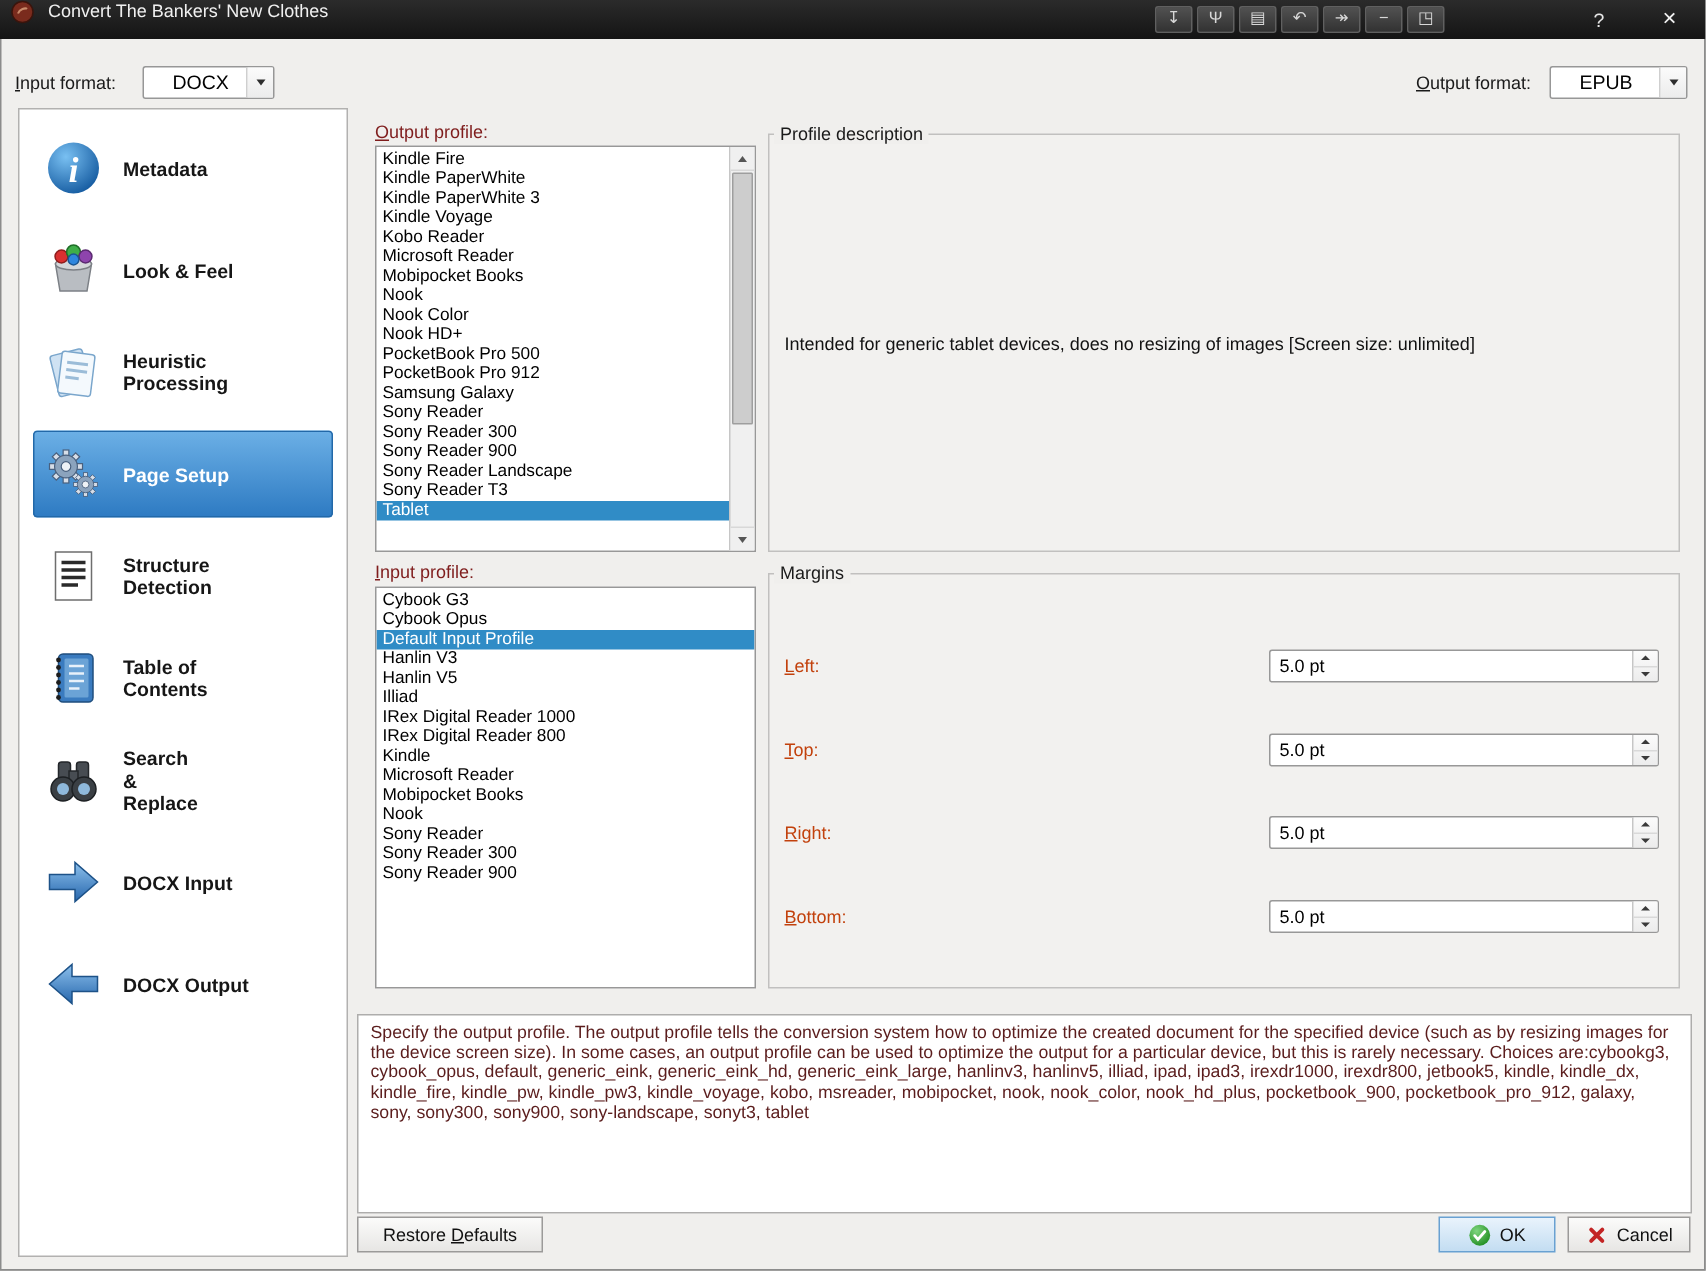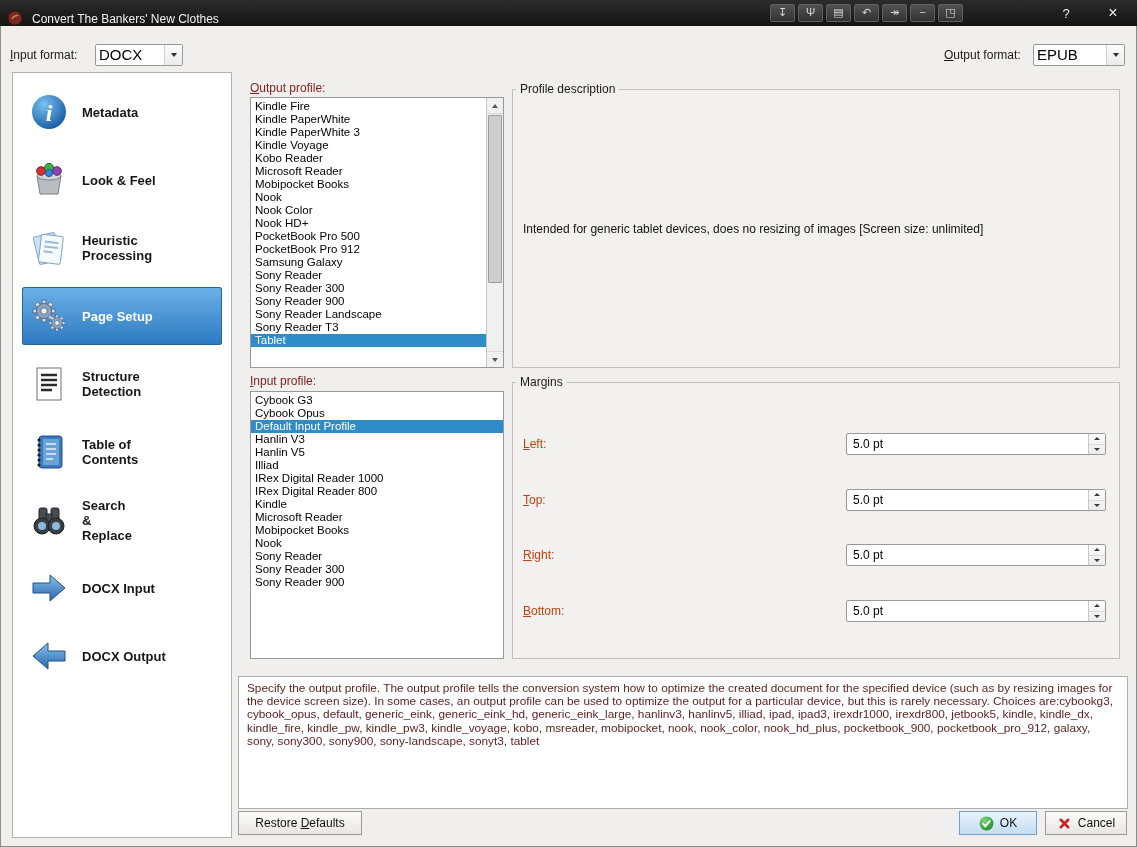--- a/index.html
+++ b/index.html
@@ -1,32 +1,32 @@
 <!DOCTYPE html>
 <html><head>
 <meta charset="utf-8">
 <style>
   *{margin:0;padding:0;box-sizing:border-box}
   html,body{background:#6b6b6b}
   body{font-family:"Liberation Sans","DejaVu Sans",sans-serif;-webkit-font-smoothing:antialiased}
   #window{position:relative;width:1137px;height:847px;background:#f0efed;overflow:hidden;box-shadow:inset 0 0 0 1px #8c8c8c}
 
   
-  .titlebar{position:absolute;left:0;top:0;width:100%;height:26px;background:linear-gradient(#2b2b2b,#141414);display:flex;align-items:flex-end;color:#eaeaea}
+  .titlebar{position:absolute;left:0;top:0;width:100%;height:26px;background:linear-gradient(#2b2b2b,#141414);display:flex;align-items:flex-start;color:#eaeaea}
   .app-icon{margin-left:7px;width:16px;height:16px;flex:0 0 16px}
   .title-text{margin-left:9px;font-size:12px;color:#f0f0f0;white-space:nowrap}
   .tb-tools{position:absolute;left:770px;top:4px;display:flex;gap:3px}
   .tb-btn{width:25px;height:18px;background:linear-gradient(#515151,#323232);border:1px solid #606060;border-radius:2px;color:#d8d8d8;font-size:11px;line-height:15px;text-align:center;cursor:default}
   .tb-help{position:absolute;left:1050px;top:0;width:32px;height:26px;display:flex;align-items:center;justify-content:center;font-size:13px;color:#e8e8e8}
   .tb-close{position:absolute;right:6px;top:0;width:36px;height:26px;display:flex;align-items:center;justify-content:center;font-size:16px;color:#f2f2f2}
 
   
   .fmt-label{position:absolute;font-size:12px;color:#1a1a1a;line-height:22px}
   .dropdown{position:absolute;height:22px;background:#fff;border:1px solid #979797;border-radius:2px;display:flex;align-items:stretch}
-  .dd-value{flex:1;padding-left:3px;font-size:15px;line-height:20px;color:#000}
+  .dd-value{flex:1;padding-left:19px;font-size:13px;line-height:20px;color:#000}
   .dd-arrow{width:18px;border-left:1px solid #cfcfcf;display:flex;align-items:center;justify-content:center;background:linear-gradient(#fbfbfb,#ececec)}
   .tri-down{width:0;height:0;border-left:3.5px solid transparent;border-right:3.5px solid transparent;border-top:4.5px solid #2e2e2e}
 
   
   #sidebar{position:absolute;left:12px;top:72px;width:220px;height:766px;background:#fff;border:1px solid #b2b1b0;padding-top:10px}
   .side-item{display:flex;align-items:center;gap:13px;height:58px;margin:0 9px 10px 9px;padding-left:7px;border-radius:3px}
   .side-item.selected{background:linear-gradient(#6cb0e6,#2d7ac2);box-shadow:inset 0 0 0 1px #2268a8}
   .side-icon{width:40px;height:40px;flex:0 0 40px}
   .side-icon svg{width:40px;height:40px;display:block}
   .side-label{font-size:13px;font-weight:bold;color:#161616;white-space:pre-line;line-height:15px}

